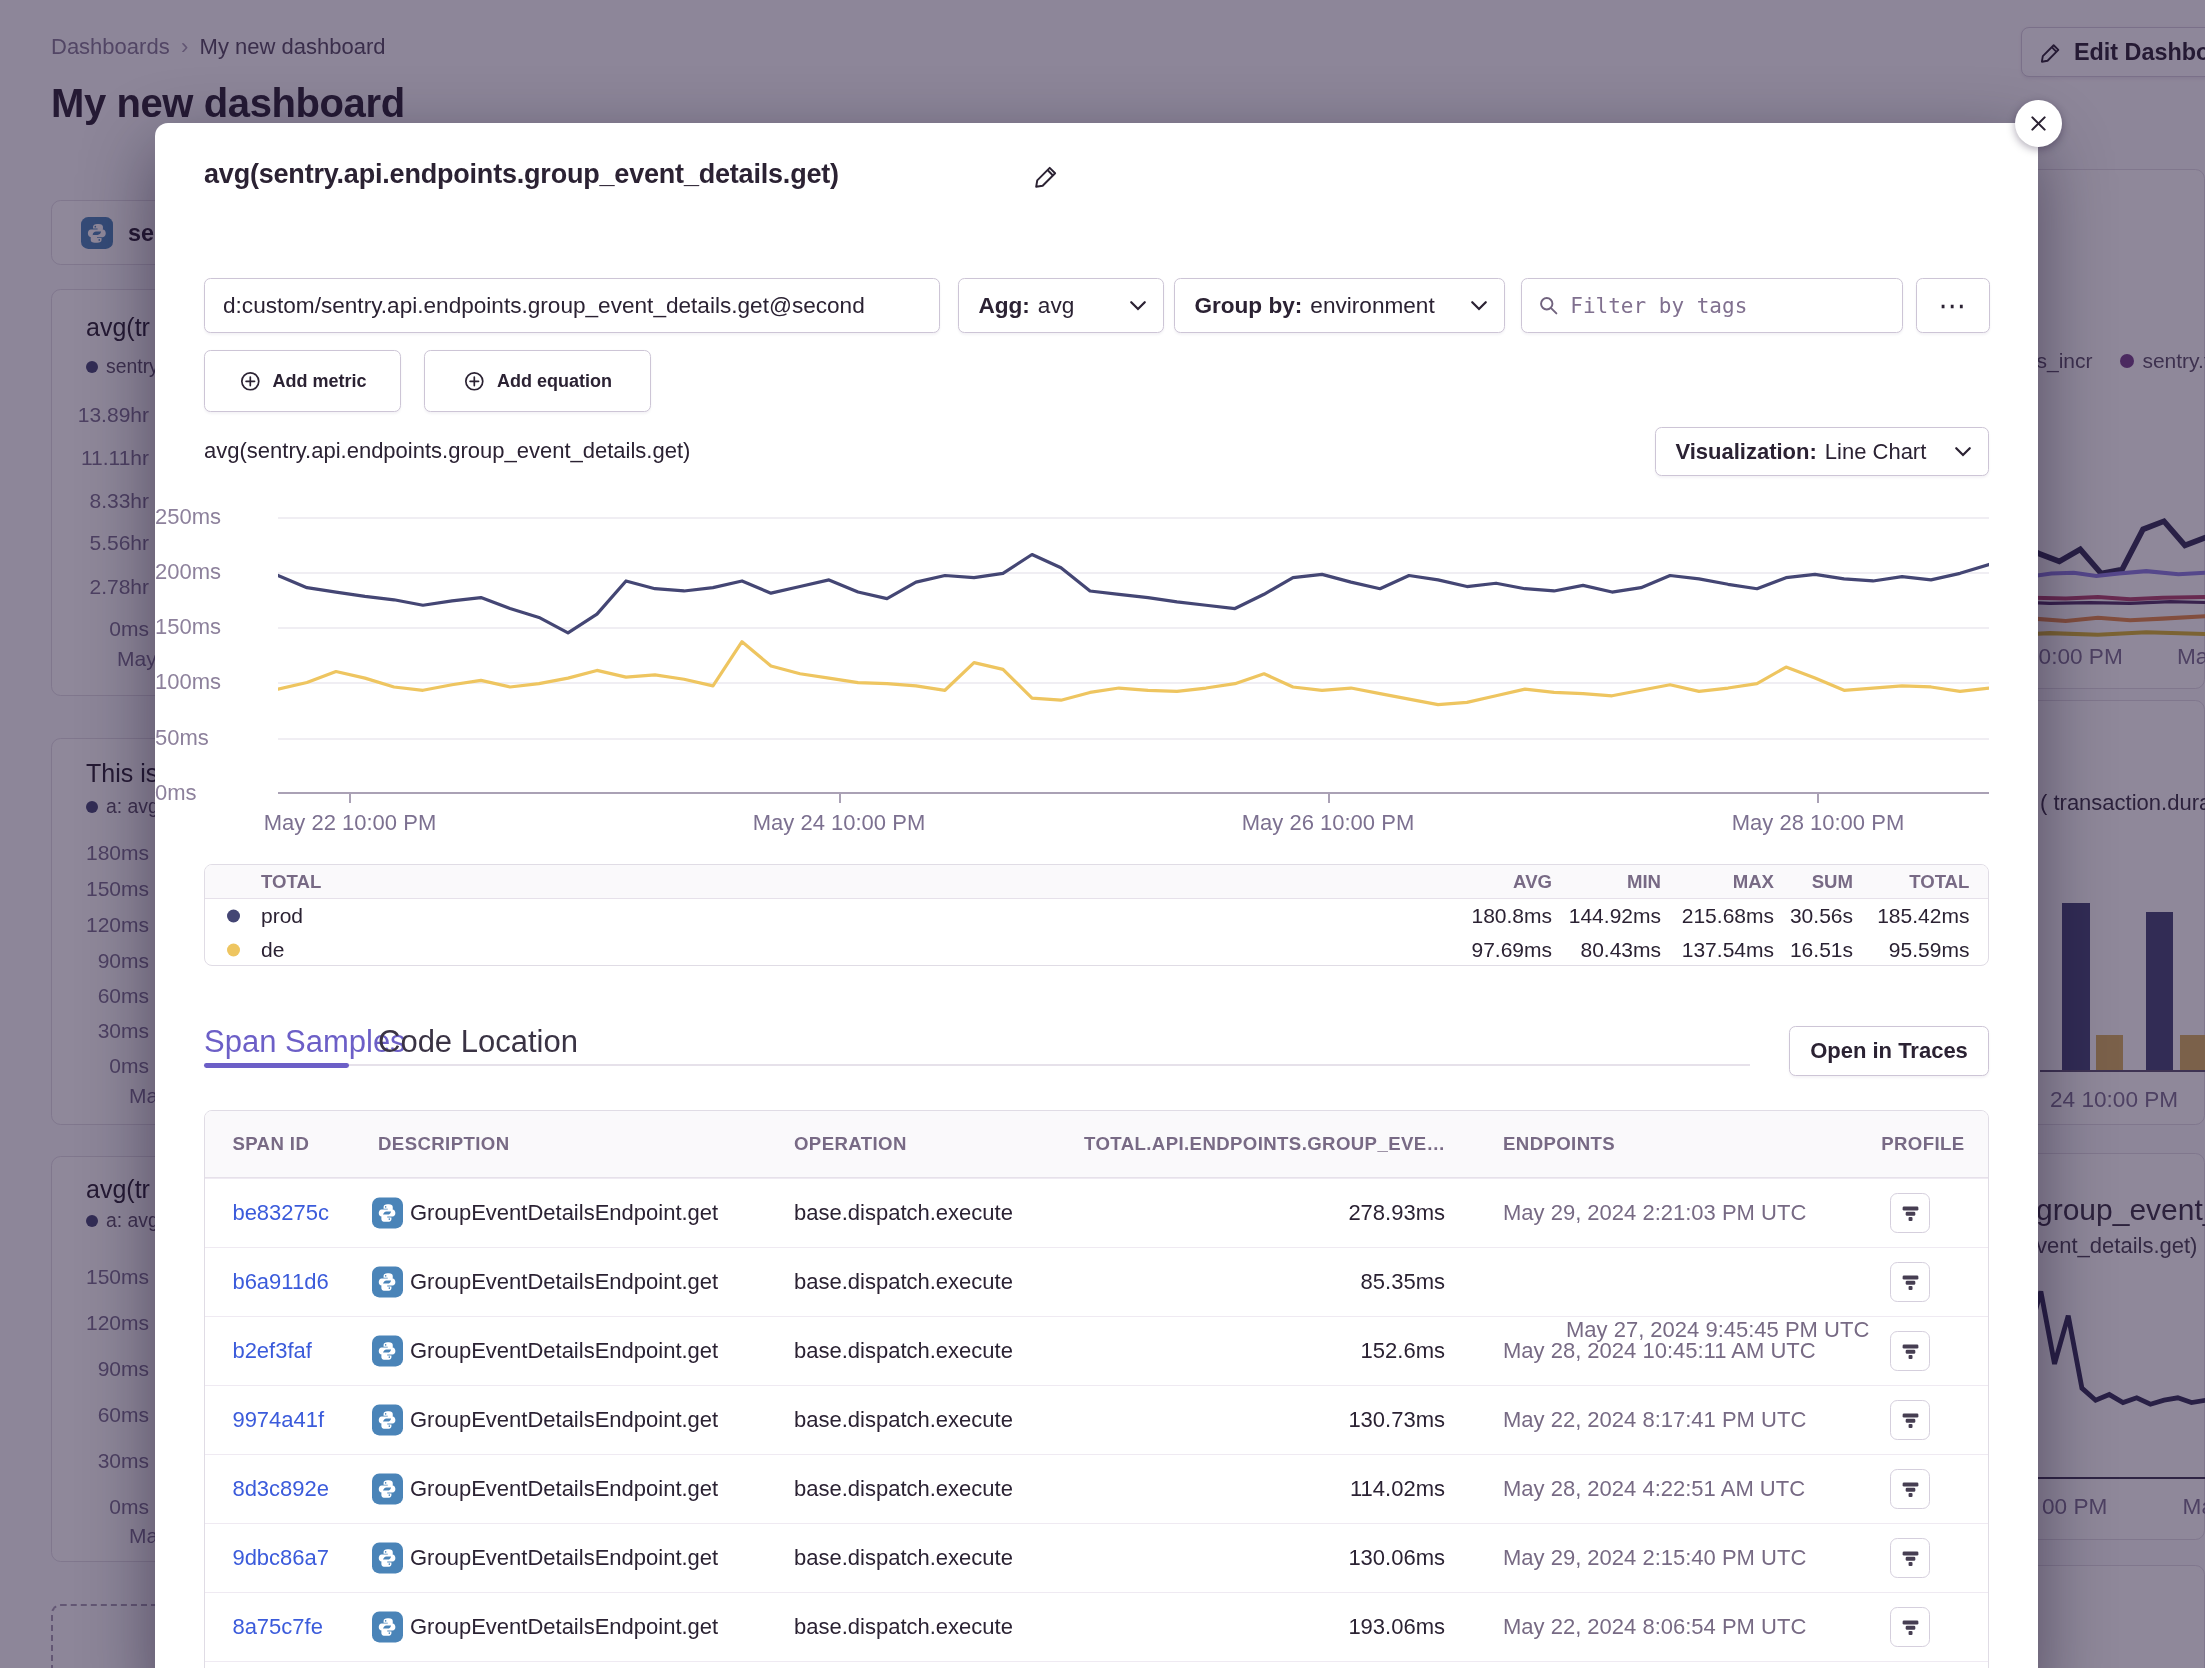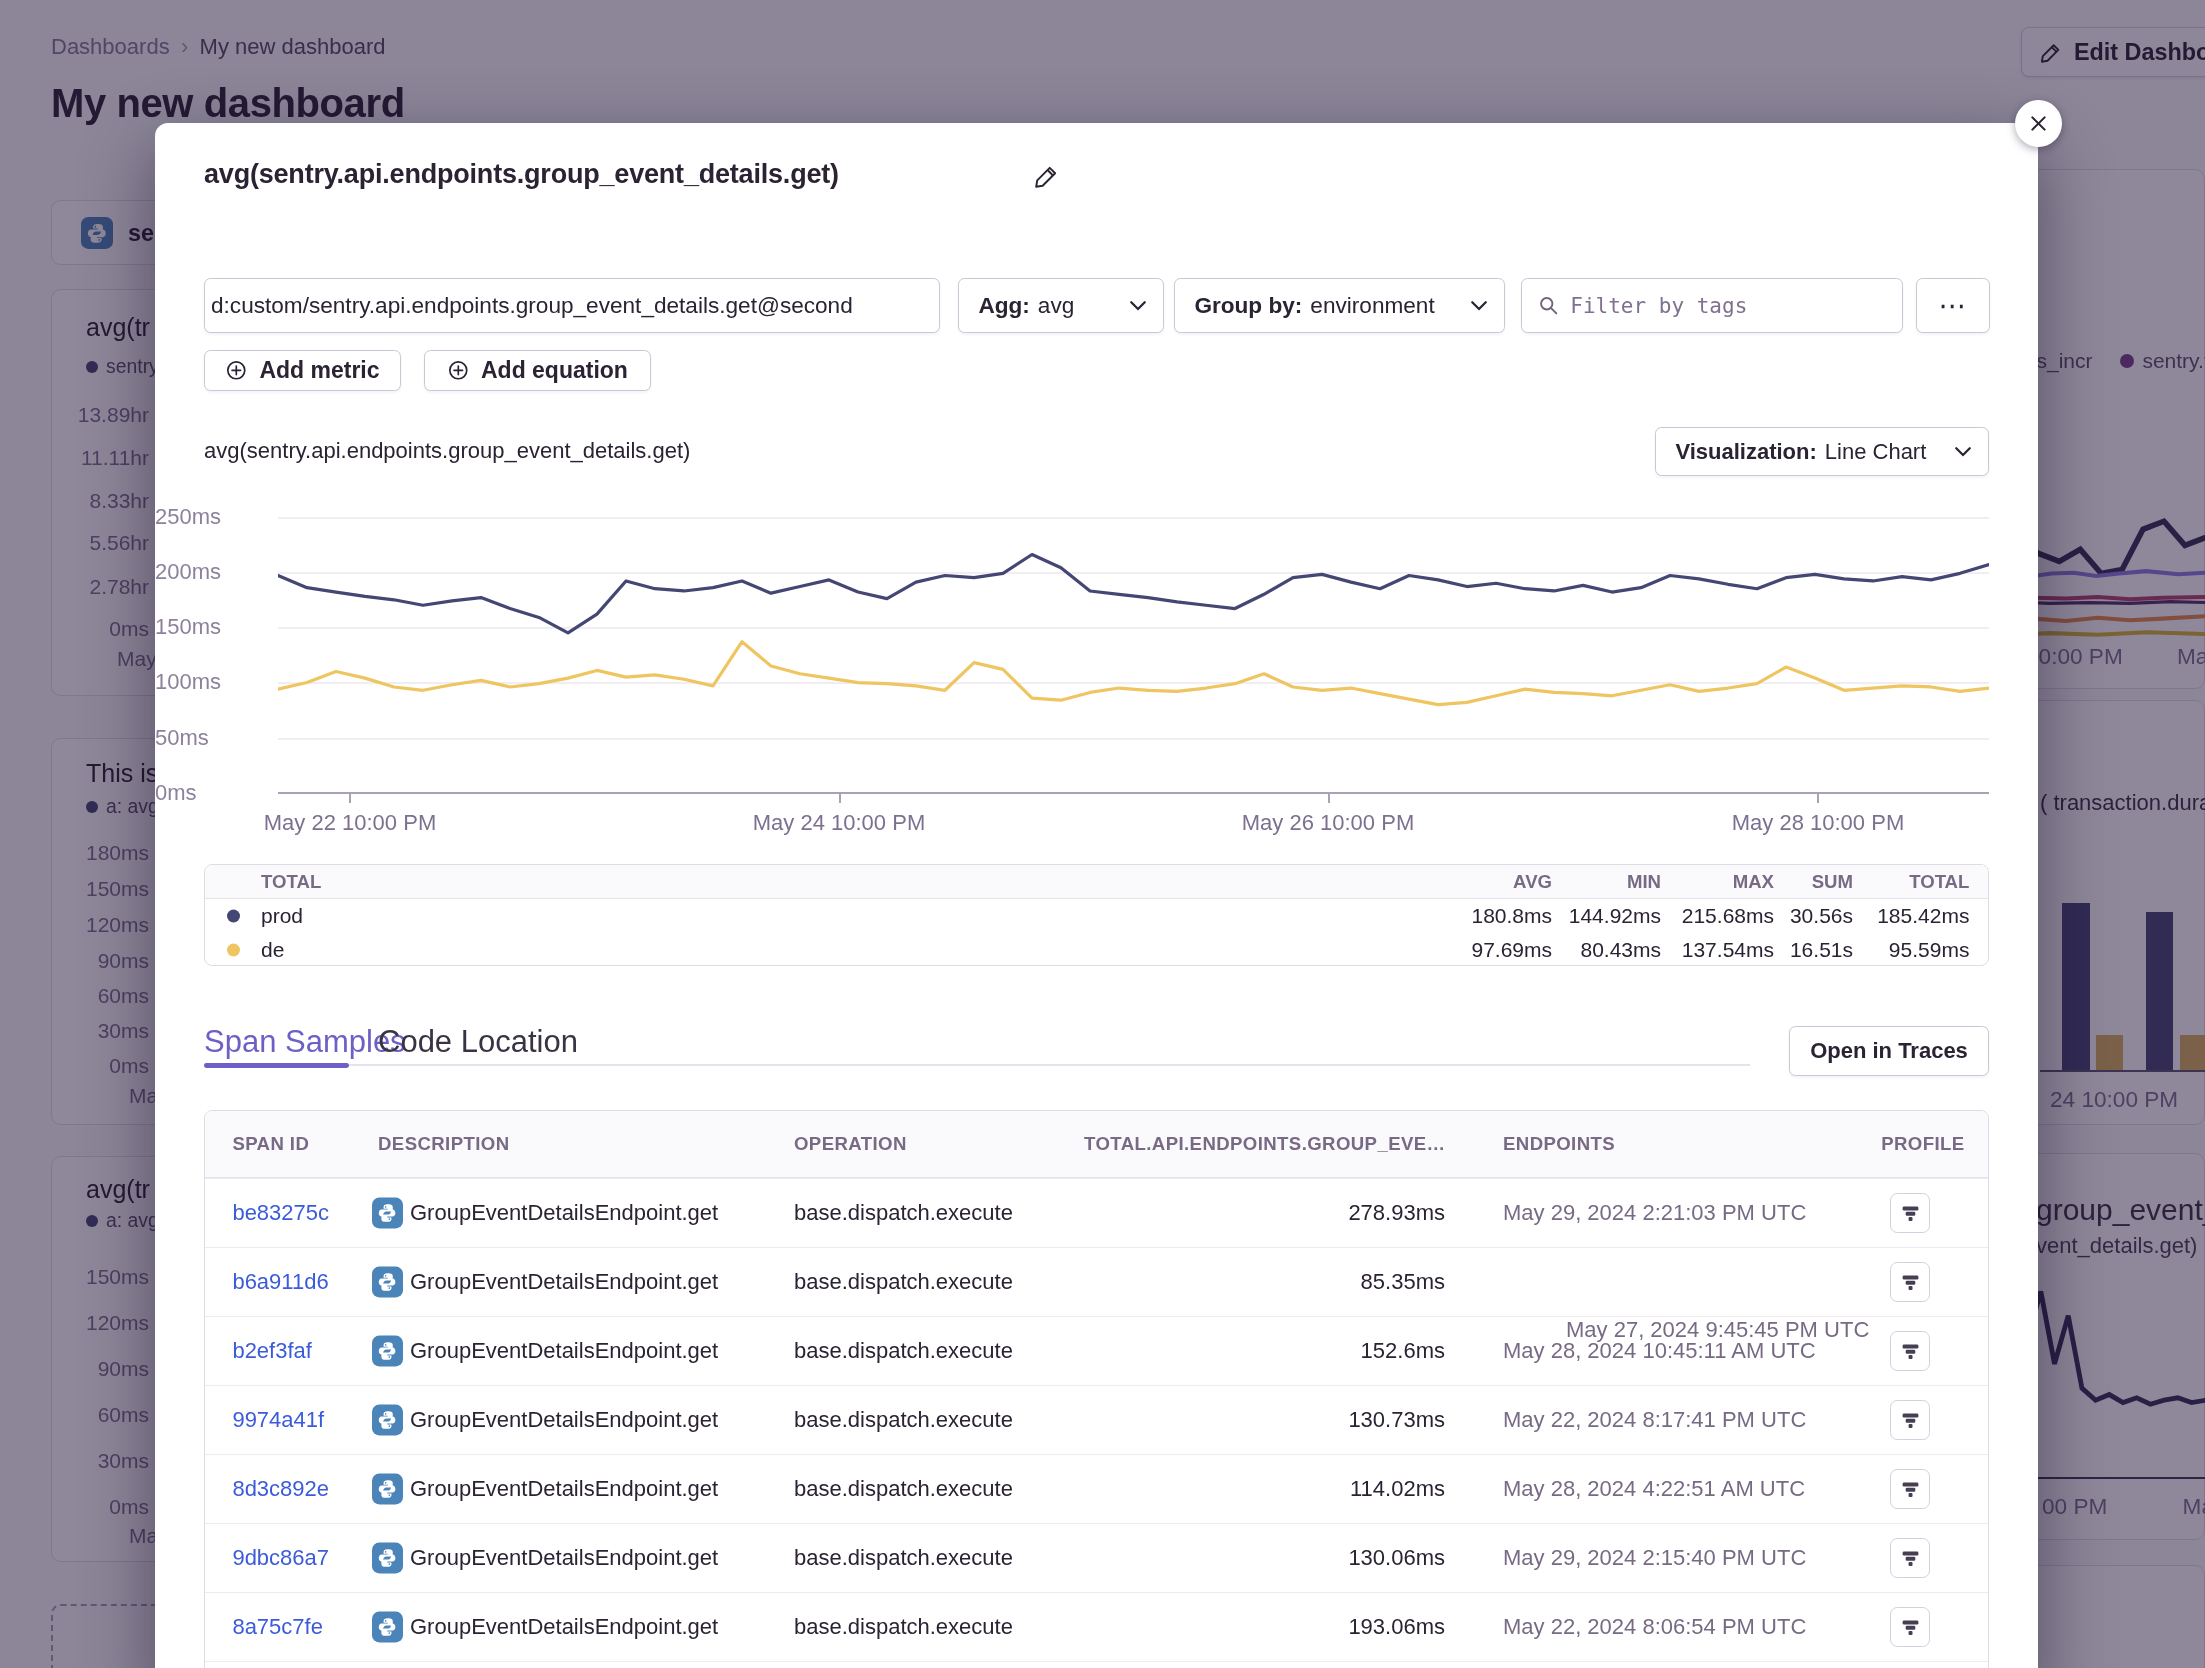--- a/index.html
+++ b/index.html
@@ -36,23 +36,23 @@
   .modal-title { position:absolute; left:49px; top:36px; font-size:27px; font-weight:bold; letter-spacing:-0.2px; }
 
   .ctl { position:absolute; height:55px; background:#fff; border:1.2px solid #cdc5d6; border-radius:6.5px;
          display:flex; align-items:center; font-size:22.6px; color:#2b2233;
          box-shadow:0 1.6px 2.4px rgba(45,0,85,.05); }
   .ctl .b { font-weight:bold; margin-right:8px; }
   .ctl .chev { margin-left:auto; margin-right:16px; }
   input.raw { border:none; outline:none; font-family:"Liberation Sans",sans-serif; font-size:22.6px; color:#2b2233; background:transparent; width:100%; }
   input.mono { font-family:"DejaVu Sans Mono", monospace; font-size:21px; }
   input.mono::placeholder { color:#80708f; }
-  .btn { position:absolute; height:41px; background:#fff; border:1.2px solid #cdc5d6; border-radius:6.5px;
+  .btn { position:absolute; height:62px; background:#fff; border:1.2px solid #cdc5d6; border-radius:6.5px;
          display:flex; align-items:center; justify-content:center; gap:11.3px;
-         font-size:23px; font-weight:bold; color:#2b2233; box-shadow:0 1.6px 2.4px rgba(45,0,85,.05); cursor:pointer; }
+         font-size:18px; font-weight:bold; color:#2b2233; box-shadow:0 1.6px 2.4px rgba(45,0,85,.05); cursor:pointer; }
 
   .chart-title { position:absolute; left:49px; top:315px; font-size:22px; color:#2b2233; }
   .gridline { position:absolute; left:123px; width:1711px; height:1.6px; background:#f0eef3; }
   .axisline { position:absolute; left:123px; width:1711px; height:1.6px; background:#aaa1b5; }
   .tick { position:absolute; width:1.6px; height:11.3px; background:#aaa1b5; }
   .ytick { position:absolute; left:0; width:111px; text-align:left; font-size:22px; color:#8d819c; }
   .xtick { position:absolute; width:194px; text-align:center; font-size:22px; color:#7c7090; top:687px; }
 
   .sum-table { position:absolute; left:49px; top:741px; width:1785px; height:102px;
                border:1.2px solid #e0dce5; border-radius:8px; overflow:hidden; }
@@ -215,21 +215,21 @@
 
   <div id="modal">
     <div class="modal-title">avg(sentry.api.endpoints.group_event_details.get)</div>
     <div class="abs" style="left:879px; top:40px; cursor:pointer;">
       <svg width="26" height="26" viewBox="0 0 24 24" fill="none" stroke="#2b2233" stroke-width="1.8" stroke-linejoin="round">
           <path d="M14.5 4.5l5 5L8 21l-6 1 1-6z"></path>
           <path d="M12.5 6.5l5 5"></path>
         </svg>
     </div>
 
-    <div class="ctl" style="left:49px; top:155px; width:736px; padding:0 6px;">
+    <div class="ctl" style="left:49px; top:155px; width:736px; padding:0 18px;">
       <input class="raw" type="text" value="d:custom/sentry.api.endpoints.group_event_details.get@second" style="">
     </div>
     <div class="ctl" style="left:803px; top:155px; width:206px; padding:0 0 0 19.4px; cursor:pointer;">
       <span class="b">Agg:</span>
       <span>avg</span>
       <span class="chev">
         <svg width="18" height="11.3" viewBox="0 0 16 10" fill="none" stroke="#2b2233" stroke-width="2" stroke-linecap="round">
             <polyline points="2,2 8,8 14,2"></polyline>
           </svg>
       </span>

